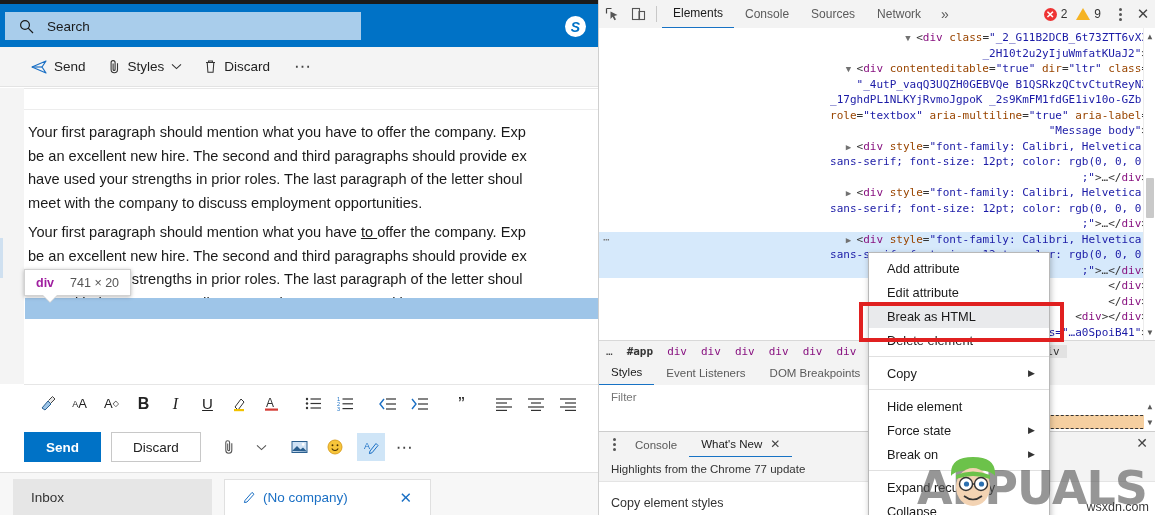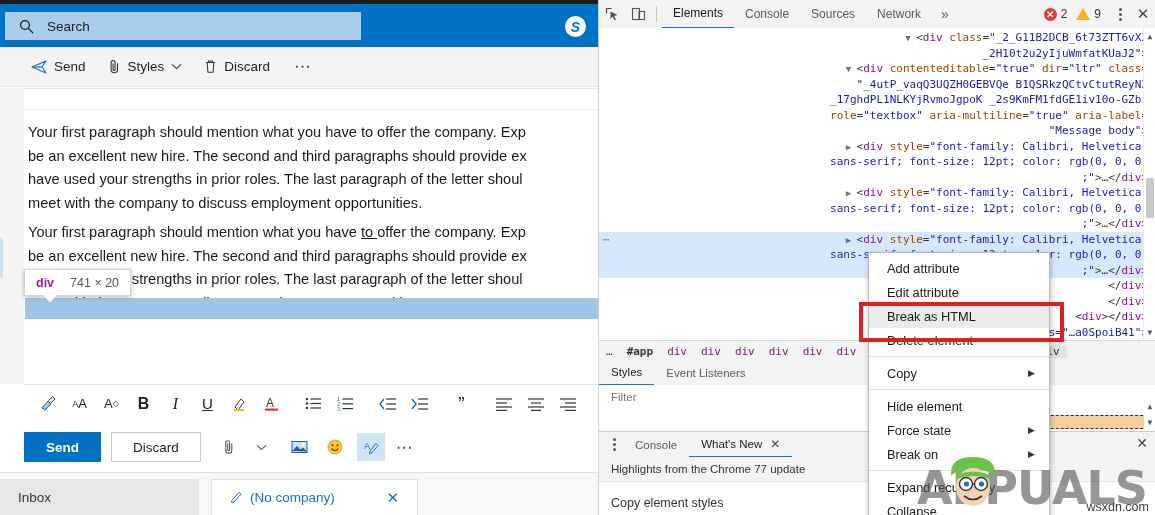--- a/index.html
+++ b/index.html
@@ -162,21 +162,21 @@
     display:flex; align-items:center; justify-content:center;
     cursor: default;
   }
   .abtn.active { background: #cfe5f7; }
 
   .owa-tabs {
     position: absolute; left: 0; bottom: 0; width: 598px; height: 43px;
     background: #f7f7f7;
     border-top: 1px solid #e0e0e0;
     display: flex; align-items: flex-end;
-    padding-left: 0; box-sizing: border-box;
+    padding-left: 13px; box-sizing: border-box;
   }
   .owa-tab {
     height: 36px; display: flex; align-items: center;
     padding: 0 18px; font-size: 13.5px; color: #333;
     background: #e6e6e6; cursor: default;
   }
   .owa-tab.inbox { width: 199px; box-sizing: border-box; }
   .owa-tab.active {
     background: #ffffff; color: #1a6fc4;
     border: 1px solid #e0e0e0; border-bottom: none;
@@ -685,20 +685,21 @@
         <span class="crumb">div</span>
         <span class="crumb">div</span>
         <span class="crumb">div</span>
         <span class="crumb">div</span>
         <span class="crumb sel">div</span>
       </div>
 
     <div class="dt-stylestabs">
       <div class="stab active">Styles</div>
       <div class="stab">Event Listeners</div>
+      <div class="stab">DOM Breakpoints</div>
     </div>
 
     <div class="dt-filterbar">
       <input placeholder="Filter" style="">
       <span class="hov">:hov</span>
     </div>
 
     <div class="styles-body"></div>
     <div class="orange-box"></div>
     <div class="styles-scroll">

